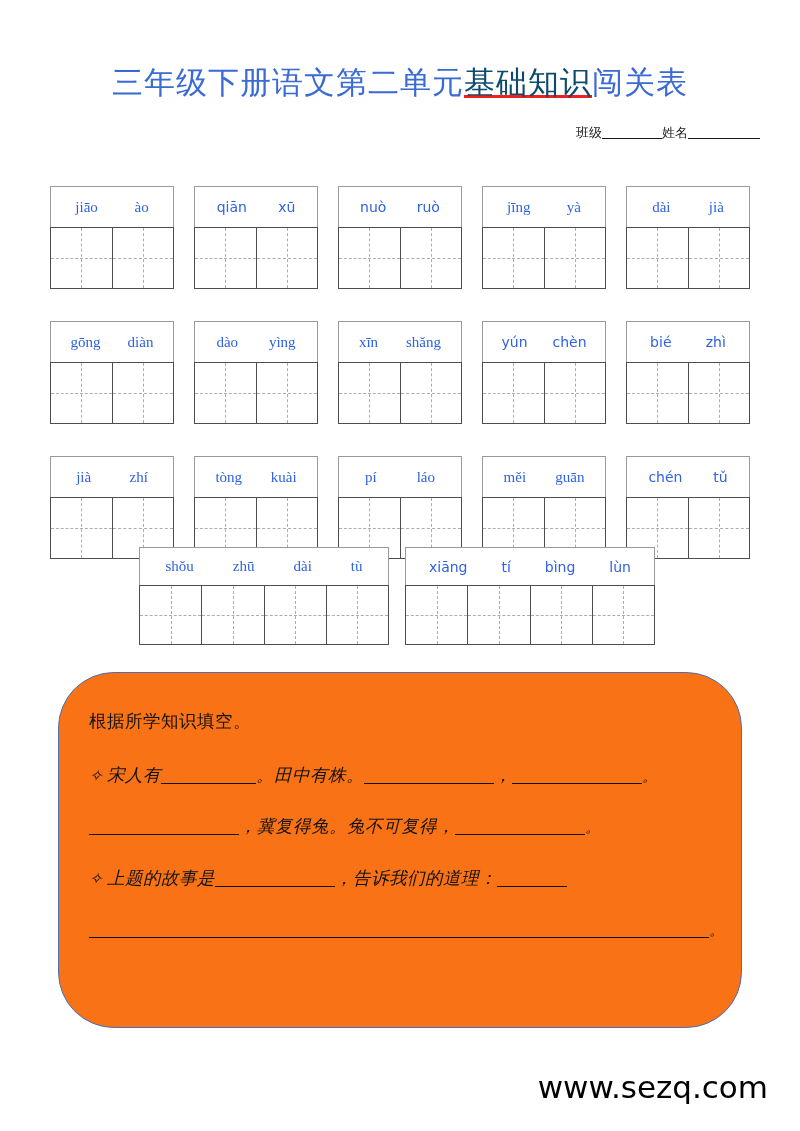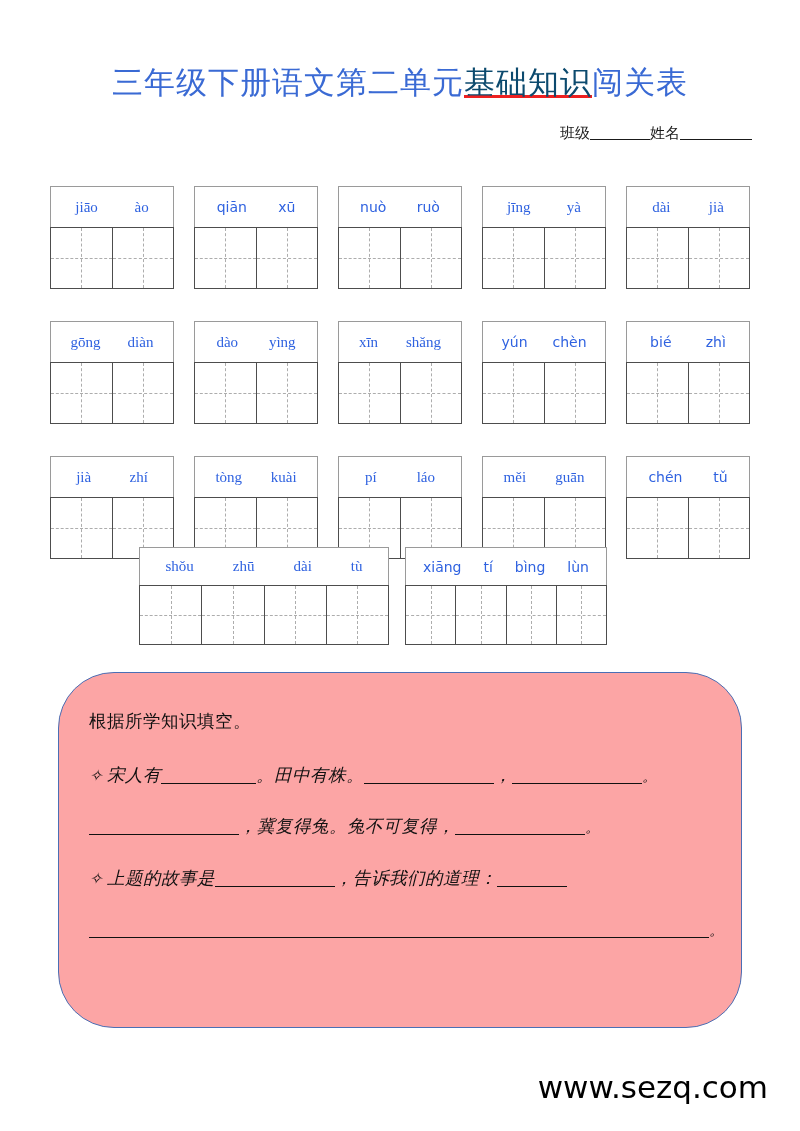--- a/index.html
+++ b/index.html
@@ -34,22 +34,22 @@
     color: #0c4a6e;
     text-decoration: underline;
     text-decoration-color: #ee2020;
     text-underline-offset: 2px;
   }
 
   
   .namerow {
     position: absolute;
     top: 124px;
-    right: 48px;
-    font-size: 15px;
+    right: 40px;
+    font-size: 13px;
     color: #1a1a1a;
     white-space: nowrap;
   }
   .namerow .blank-s {
     display: inline-block;
     border-bottom: 1px solid #1a1a1a;
     height: 14px;
     vertical-align: -2px;
   }
   .blank-w60 { width: 60px; }
@@ -134,33 +134,33 @@
     left: 0;
     width: 800px;
   }
   .idiom {
     position: absolute;
   }
   .idiom .pinyin-bar { height: 38px; }
   .idiom .cell { height: 58px; }
 
   #idiom-1 { left: 139px; width: 250px; }
-  #idiom-2 { left: 405px; width: 202px; }
+  #idiom-2 { left: 405px; width: 250px; }
 
   
   .roundbox {
     position: absolute;
     left: 58px;
     top: 672px;
     width: 684px;
     height: 356px;
     border: 1.6px solid #4a6fb5;
     border-radius: 56px;
     box-sizing: border-box;
-    background: #fca5a5;
+    background: #f97316;
   }
   .rb-inner {
     padding: 40px 34px 0 30px;
     font-size: 17.5px;
     color: #111;
     line-height: 1;
   }
   .q-head {
     font-size: 17.5px;
     margin-bottom: 36px;

